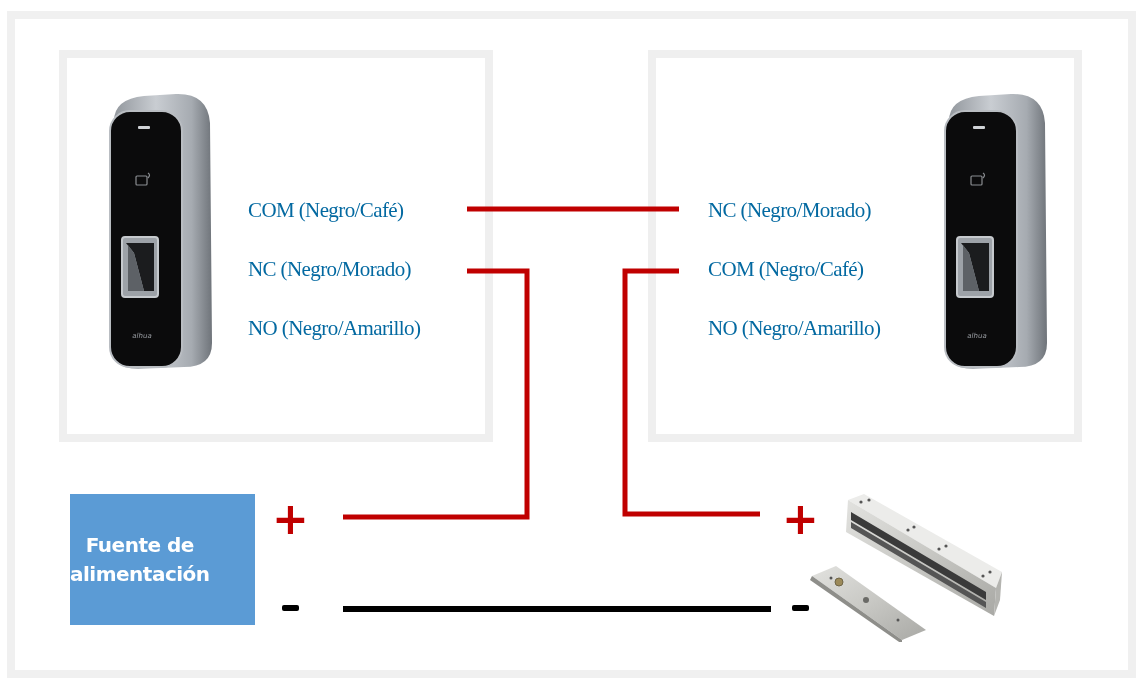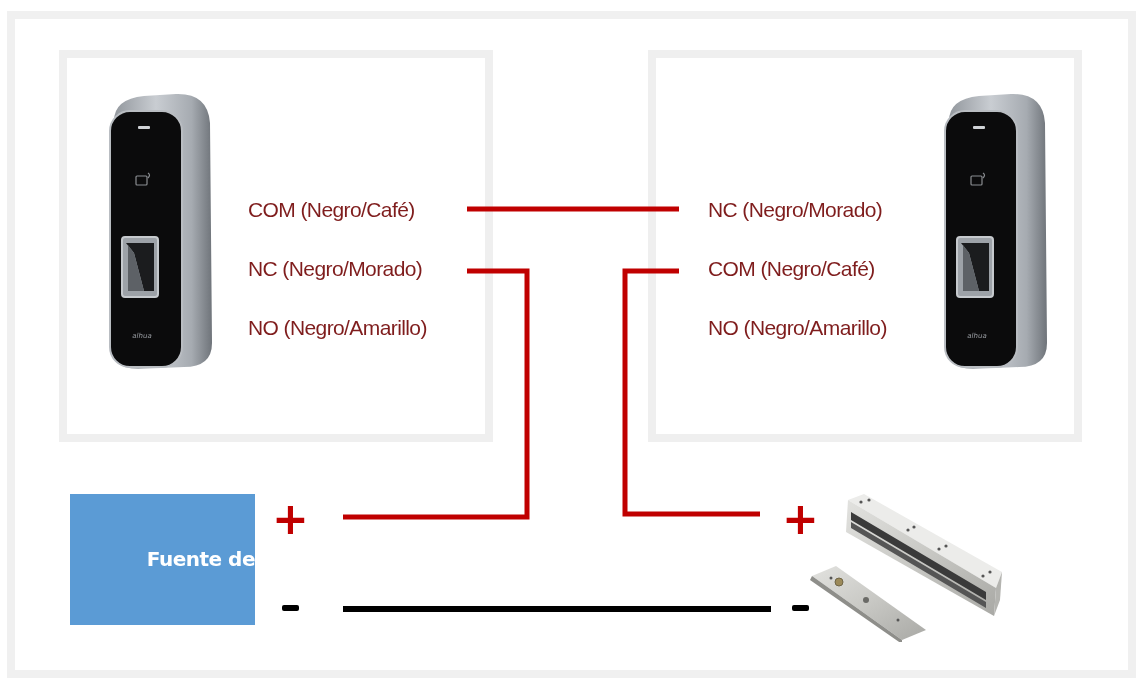--- a/index.html
+++ b/index.html
@@ -2,25 +2,25 @@
 <html><head>
   <meta charset="utf-8">
   <style>
     html, body { margin: 0; padding: 0; background: #ffffff; }
     body { width: 1137px; height: 689px; position: relative; overflow: hidden; font-family: "Liberation Sans", "DejaVu Sans", sans-serif; }
     .outer-frame { position: absolute; left: 7px; top: 11px; width: 1113px; height: 651px; border: 8px solid #f0f0f0; box-sizing: content-box; }
     .reader-frame { position: absolute; border: 8px solid #efefef; background: #fff; }
     #frame-left { left: 59px; top: 50px; width: 418px; height: 376px; }
     #frame-right { left: 648px; top: 50px; width: 418px; height: 376px; }
 
-    .terminal-label { position: absolute; font-size: 21px; color: #7f1d1d; white-space: nowrap; font-family: Liberation Sans, sans-serif; letter-spacing: -0.6px; }
+    .terminal-label { position: absolute; font-size: 21px; color: #0369a1; white-space: nowrap; font-family: Liberation Serif, serif; letter-spacing: -0.6px; }
 
     .wire-svg { position: absolute; left: 0; top: 0; width: 1137px; height: 689px; pointer-events: none; }
 
-    .psu-box { position: absolute; left: 70px; top: 494px; width: 185px; height: 131px; background: #5b9bd5; color: #fff; font-weight: bold; font-size: 20px; display: flex; align-items: center; justify-content: flex-end; text-align: center; line-height: 29px; font-family: "DejaVu Sans", "Liberation Sans", sans-serif; letter-spacing: -0.5px; }
+    .psu-box { position: absolute; left: 70px; top: 494px; width: 185px; height: 131px; background: #5b9bd5; color: #fff; font-weight: bold; font-size: 20px; display: flex; align-items: center; justify-content: flex-start; text-align: center; line-height: 29px; font-family: "DejaVu Sans", "Liberation Sans", sans-serif; letter-spacing: -0.5px; }
     .psu-box span { display: block; }
 
     .polarity { position: absolute; font-weight: bold; font-family: "DejaVu Sans", sans-serif; }
     .plus { color: #c00000; font-size: 44px; line-height: 44px; }
     .minus { width: 17px; height: 6px; background: #000; border-radius: 2px; }
 
     .reader { position: absolute; }
   </style>
 </head>
 <body>
@@ -89,20 +89,21 @@
 <svg class="wire-svg" viewBox="0 0 1137 689">
   <polyline points="467,209 679,209" fill="none" stroke="#c00000" stroke-width="5"></polyline>
   <polyline points="467,271 527,271 527,517 343,517" fill="none" stroke="#c00000" stroke-width="5"></polyline>
   <polyline points="679,271 625,271 625,514 760,514" fill="none" stroke="#c00000" stroke-width="5"></polyline>
   <line x1="343" y1="609" x2="771" y2="609" stroke="#000000" stroke-width="6"></line>
 </svg>
 
 <div class="psu-box">
   <div>
     <span>Fuente de</span>
+    <span>alimentación</span>
   </div>
 </div>
 
 <div class="polarity plus" style="left:272px; top:497px;">+</div>
 <div class="polarity minus" style="left:282px; top:605px;"></div>
 
 <div class="polarity plus" style="left:782px; top:497px;">+</div>
 <div class="polarity minus" style="left:792px; top:605px;"></div>
 
 <svg class="reader" style="left:806px; top:492px;" width="200" height="150" viewBox="0 0 200 150">

